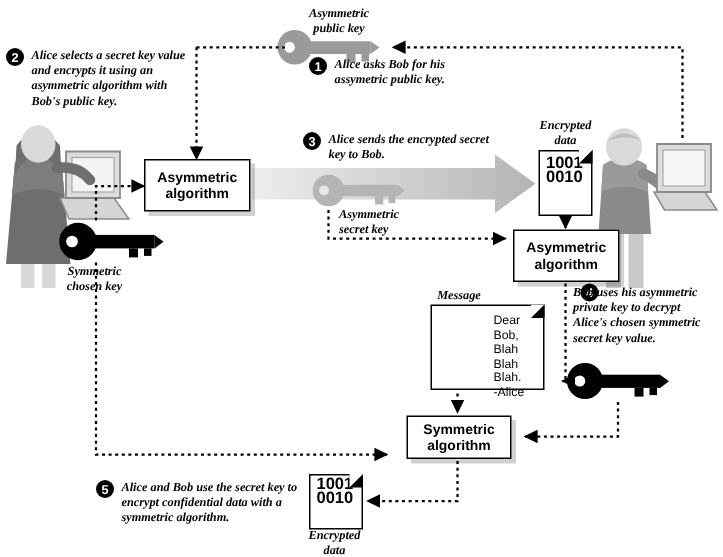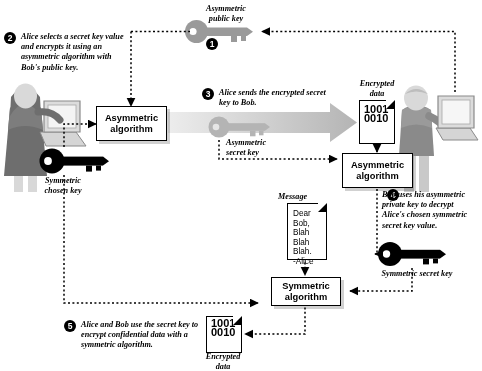--- a/index.html
+++ b/index.html
@@ -190,30 +190,30 @@
     <div class="binary">
       <div>1001</div>
       <div>0010</div>
     </div>
   </div>
   <div class="abs cap" style="left:352px;top:79px;width:50px;text-align:center;">
     <div>Encrypted</div>
     <div>data</div>
   </div>
 
-  <div class="doc" style="left:287px;top:203px;width:38px;height:55px;">
+  <div class="doc" style="left:287px;top:203px;width:38px;height:55px;padding-left:36px;">
     <div class="fold"></div>
     <div class="msgtxt">
       <div>Dear Bob,</div>
       <div>Blah Blah</div>
       <div>Blah.</div>
       <div>-Alice</div>
     </div>
   </div>
-  <div class="abs cap" style="left:278px;top:192px;width:56px;text-align:left;">
+  <div class="abs cap" style="left:278px;top:192px;width:56px;text-align:center;">
     <span>Message</span>
   </div>
 
   <div class="doc" style="left:206px;top:316px;width:34px;height:35px;">
     <div class="fold"></div>
     <div class="binary" style="padding-top:2px;">
       <div>1001</div>
       <div>0010</div>
     </div>
   </div>
@@ -230,26 +230,24 @@
   <div class="abs cap" style="left:226px;top:138px;width:64px;text-align:left;">
     <div>Asymmetric</div>
     <div>secret key</div>
   </div>
 
   <div class="abs cap" style="left:31px;top:176px;width:64px;text-align:center;">
     <div>Symmetric</div>
     <div>chosen key</div>
   </div>
 
-  <div class="abs cap" style="left:362px;top:269px;width:110px;text-align:center;">
-    <span>Symmetric secret key</span>
-  </div>
 
   <div class="abs" style="left:206px;top:38px;display:flex;gap:5px;align-items:flex-start;">
     <div class="num">1</div>
+    <div class="capL" style="width:92px;">Alice asks Bob for his assymetric public key.</div>
   </div>
 
   <div class="abs" style="left:4px;top:32px;display:flex;gap:5px;align-items:flex-start;">
     <div class="num">2</div>
     <div class="capL" style="width:106px;">Alice selects a secret key value and encrypts it using an asymmetric algorithm with Bob's public key.</div>
   </div>
 
   <div class="abs" style="left:202px;top:88px;display:flex;gap:5px;align-items:flex-start;">
     <div class="num">3</div>
     <div class="capL" style="width:108px;font-style:italic;">Alice sends the encrypted secret key to Bob.</div>

